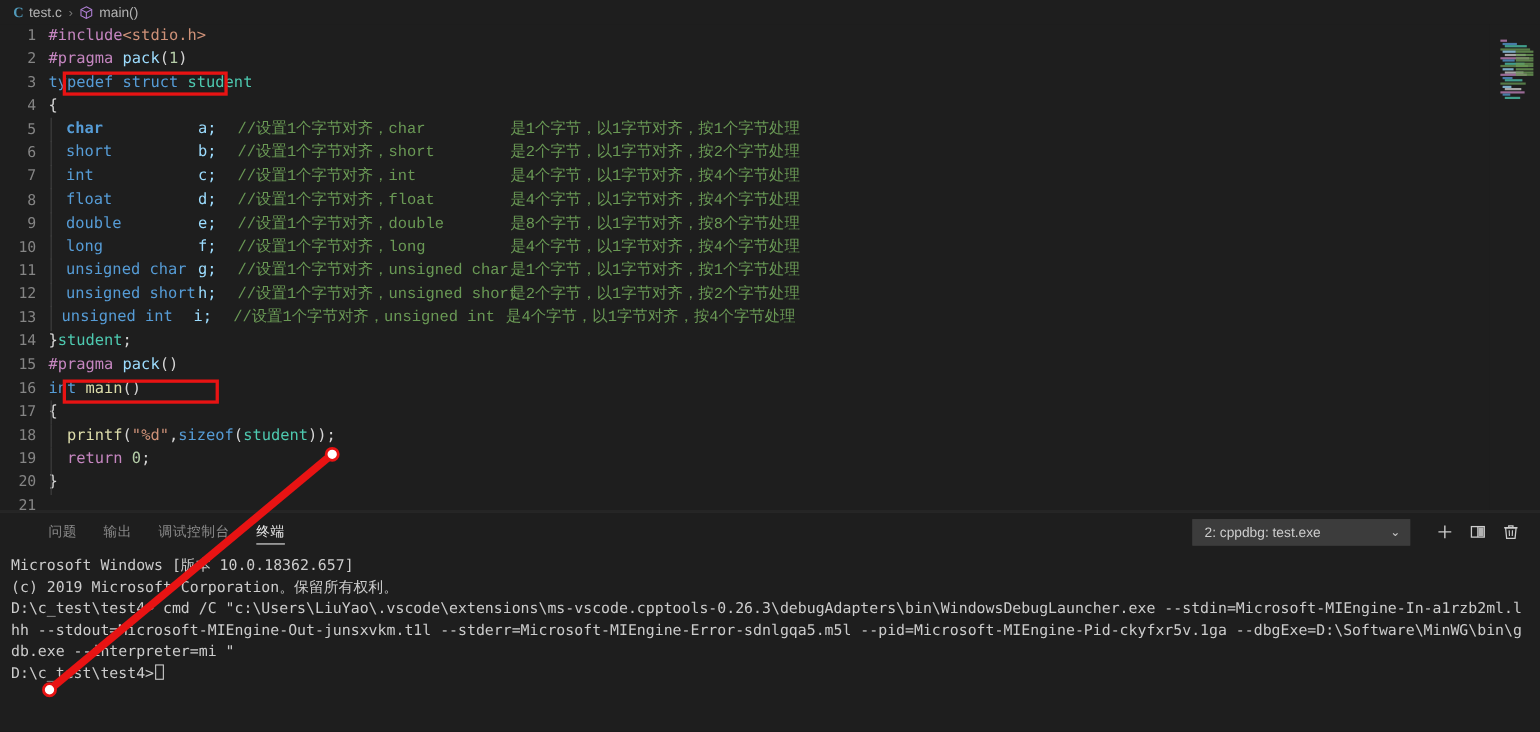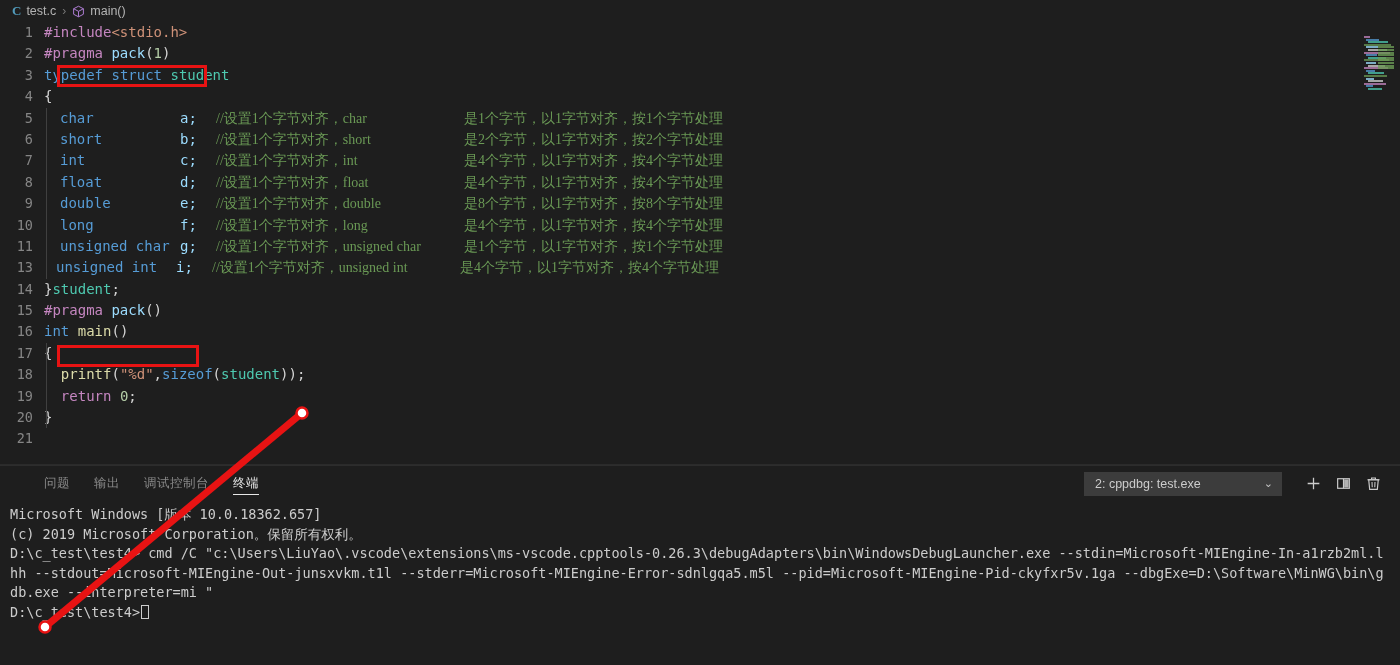--- a/index.html
+++ b/index.html
@@ -53,21 +53,21 @@
   .t-kw      { color: #569cd6; }
   .t-type    { color: #4ec9b0; }
   .t-var     { color: #9cdcfe; }
   .t-plain   { color: #d4d4d4; }
   .t-num     { color: #b5cea8; }
   .t-str     { color: #ce9178; }
   .t-fn      { color: #dcdcaa; }
   .t-ctrl    { color: #c586c0; }
   .t-comment { color: #6a9955; }
 
-  .cn { font-family: Liberation Serif, serif; }
+  .cn { font-family: Liberation Mono, monospace; }
 
   
   .col-type { display: inline-block; width: 120px; }
   .col-var  { display: inline-block; width: 36px; }
   .col-cmt1 { display: inline-block; width: 248px; }
 
   
   .redbox {
     position: absolute; border: 3px solid #e81313; pointer-events: none;
   }
@@ -152,27 +152,28 @@
     </span>
     <span class="bc-text">main()</span>
   </div>
 
   <div class="editor">
     <div class="code-area" id="code-area">
         <div class="line"><span class="lnum">1</span><span class="ltext"><span class="t-pp">#include</span><span class="t-inc-str">&lt;stdio.h&gt;</span></span></div>
         <div class="line"><span class="lnum">2</span><span class="ltext"><span class="t-pp">#pragma </span><span class="t-var">pack</span><span class="t-plain">(</span><span class="t-num">1</span><span class="t-plain">)</span></span></div>
         <div class="line"><span class="lnum">3</span><span class="ltext"><span class="t-kw">typedef</span><span class="t-plain"> </span><span class="t-kw">struct</span><span class="t-plain"> </span><span class="t-type">student</span></span></div>
         <div class="line"><span class="lnum">4</span><span class="ltext"><span class="t-plain">{</span></span></div>
-        <div class="line"><span class="lnum">5</span><span class="ltext"><span class="indent-guide" style="left: 2px;"></span><span class="col-type t-kw" style="margin-left: 16px;">char</span><span class="col-var t-var">a;</span><span class="col-cmt1 t-comment cn">//设置1个字节对齐，char</span><span class="t-comment cn">是1个字节，以1字节对齐，按1个字节处理</span></span></div>
+        <div class="line"><span class="lnum">5</span><span class="ltext"><span class="indent-guide" style="left: 2px;"></span><span class="col-type t-kw" style="margin-left: 16px; font-weight: bold;">char</span><span class="col-var t-var">a;</span><span class="col-cmt1 t-comment cn">//设置1个字节对齐，char</span><span class="t-comment cn">是1个字节，以1字节对齐，按1个字节处理</span></span></div>
         <div class="line"><span class="lnum">6</span><span class="ltext"><span class="indent-guide" style="left: 2px;"></span><span class="col-type t-kw" style="margin-left: 16px;">short</span><span class="col-var t-var">b;</span><span class="col-cmt1 t-comment cn">//设置1个字节对齐，short</span><span class="t-comment cn">是2个字节，以1字节对齐，按2个字节处理</span></span></div>
         <div class="line"><span class="lnum">7</span><span class="ltext"><span class="indent-guide" style="left: 2px;"></span><span class="col-type t-kw" style="margin-left: 16px;">int</span><span class="col-var t-var">c;</span><span class="col-cmt1 t-comment cn">//设置1个字节对齐，int</span><span class="t-comment cn">是4个字节，以1字节对齐，按4个字节处理</span></span></div>
         <div class="line"><span class="lnum">8</span><span class="ltext"><span class="indent-guide" style="left: 2px;"></span><span class="col-type t-kw" style="margin-left: 16px;">float</span><span class="col-var t-var">d;</span><span class="col-cmt1 t-comment cn">//设置1个字节对齐，float</span><span class="t-comment cn">是4个字节，以1字节对齐，按4个字节处理</span></span></div>
         <div class="line"><span class="lnum">9</span><span class="ltext"><span class="indent-guide" style="left: 2px;"></span><span class="col-type t-kw" style="margin-left: 16px;">double</span><span class="col-var t-var">e;</span><span class="col-cmt1 t-comment cn">//设置1个字节对齐，double</span><span class="t-comment cn">是8个字节，以1字节对齐，按8个字节处理</span></span></div>
         <div class="line"><span class="lnum">10</span><span class="ltext"><span class="indent-guide" style="left: 2px;"></span><span class="col-type t-kw" style="margin-left: 16px;">long</span><span class="col-var t-var">f;</span><span class="col-cmt1 t-comment cn">//设置1个字节对齐，long</span><span class="t-comment cn">是4个字节，以1字节对齐，按4个字节处理</span></span></div>
         <div class="line"><span class="lnum">11</span><span class="ltext"><span class="indent-guide" style="left: 2px;"></span><span class="col-type t-kw" style="margin-left: 16px;">unsigned char</span><span class="col-var t-var">g;</span><span class="col-cmt1 t-comment cn">//设置1个字节对齐，unsigned char</span><span class="t-comment cn">是1个字节，以1字节对齐，按1个字节处理</span></span></div>
+        <div class="line"><span class="lnum">12</span><span class="ltext"><span class="indent-guide" style="left: 2px;"></span><span class="col-type t-kw" style="margin-left: 16px;">unsigned short</span><span class="col-var t-var">h;</span><span class="col-cmt1 t-comment cn">//设置1个字节对齐，unsigned short</span><span class="t-comment cn">是2个字节，以1字节对齐，按2个字节处理</span></span></div>
         <div class="line"><span class="lnum">13</span><span class="ltext"><span class="indent-guide" style="left: 2px;"></span><span class="col-type t-kw" style="margin-left: 12px;">unsigned int</span><span class="col-var t-var">i;</span><span class="col-cmt1 t-comment cn">//设置1个字节对齐，unsigned int</span><span class="t-comment cn">是4个字节，以1字节对齐，按4个字节处理</span></span></div>
         <div class="line"><span class="lnum">14</span><span class="ltext"><span class="t-plain">}</span><span class="t-type">student</span><span class="t-plain">;</span></span></div>
         <div class="line"><span class="lnum">15</span><span class="ltext"><span class="t-pp">#pragma </span><span class="t-var">pack</span><span class="t-plain">()</span></span></div>
         <div class="line"><span class="lnum">16</span><span class="ltext"><span class="t-kw">int</span><span class="t-plain"> </span><span class="t-fn">main</span><span class="t-plain">()</span></span></div>
         <div class="line"><span class="lnum">17</span><span class="ltext"><span class="indent-guide" style="left: 2px;"></span><span class="t-plain">{</span></span></div>
         <div class="line"><span class="lnum">18</span><span class="ltext"><span class="indent-guide" style="left: 2px;"></span><span class="t-plain">  </span><span class="t-fn">printf</span><span class="t-plain">(</span><span class="t-str">"%d"</span><span class="t-plain">,</span><span class="t-kw">sizeof</span><span class="t-plain">(</span><span class="t-type">student</span><span class="t-plain">));</span></span></div>
         <div class="line"><span class="lnum">19</span><span class="ltext"><span class="indent-guide" style="left: 2px;"></span><span class="t-plain">  </span><span class="t-ctrl">return</span><span class="t-plain"> </span><span class="t-num">0</span><span class="t-plain">;</span></span></div>
         <div class="line"><span class="lnum">20</span><span class="ltext"><span class="indent-guide" style="left: 2px;"></span><span class="t-plain">}</span></span></div>
         <div class="line"><span class="lnum">21</span><span class="ltext"></span></div>
       </div>

